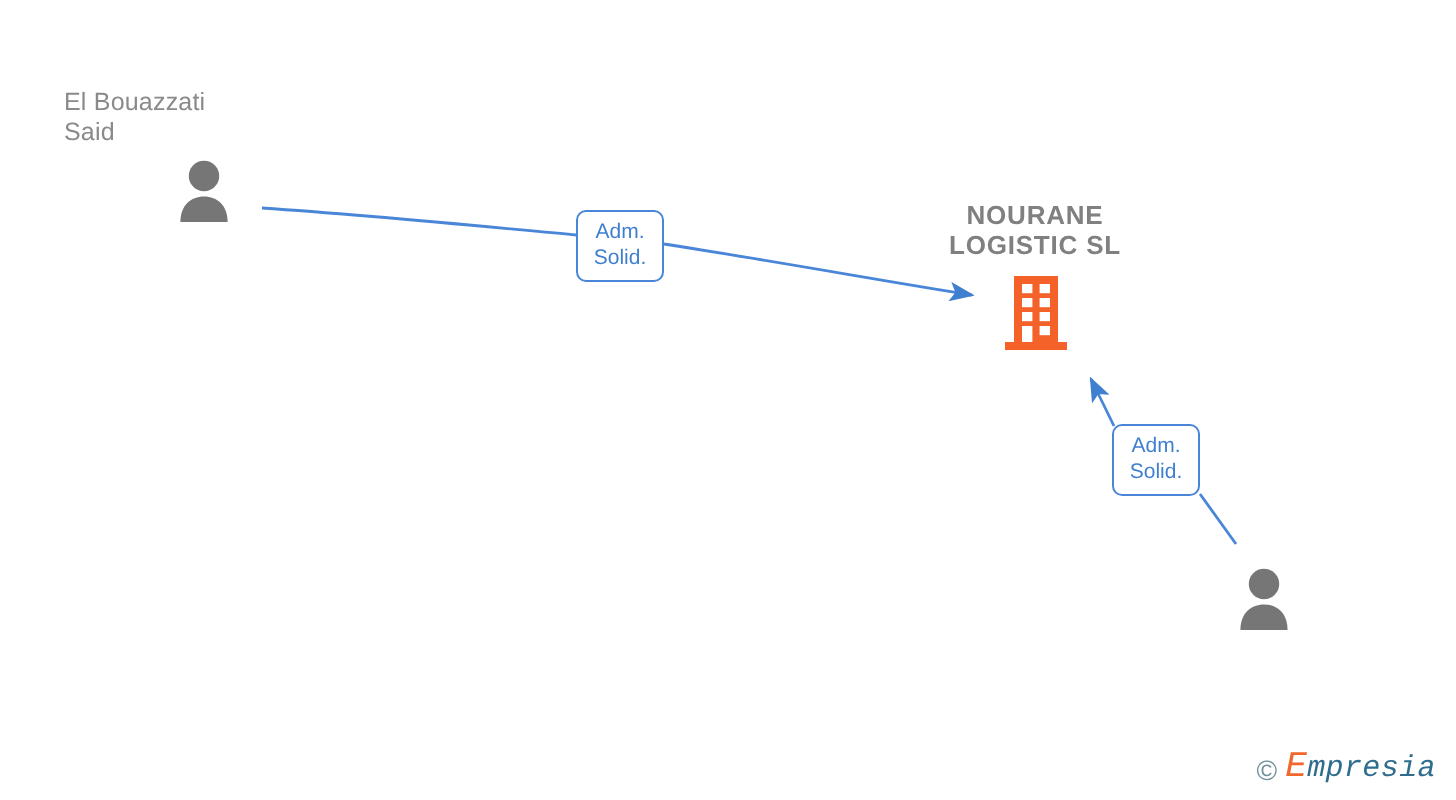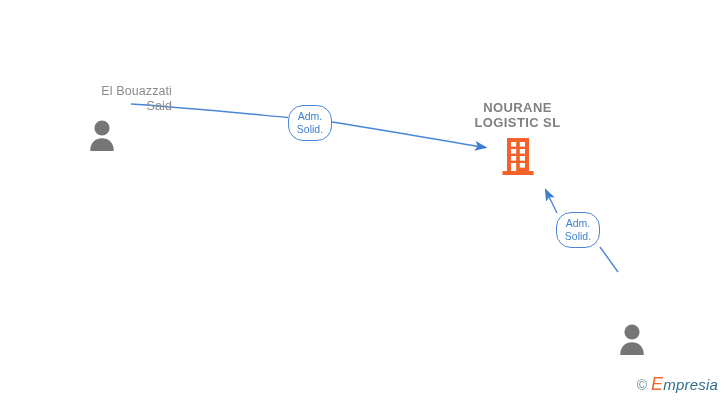--- a/index.html
+++ b/index.html
@@ -25,22 +25,21 @@
     top: 0;
     width: 728px;
     height: 400px;
     pointer-events: none;
   }
 
   
   .person-node {
     position: absolute;
     width: 140px;
-    text-align: right;
-    margin-top: 40px;
+    text-align: left;
   }
   .person-name {
     color: #8a8a8a;
     font-size: 12.5px;
     line-height: 15px;
     white-space: pre-line;
     letter-spacing: .1px;
   }
   .person-icon {
     display: block;
@@ -74,21 +73,21 @@
   #company-node .company-icon {
     display: block;
     margin: 6px auto 0 auto;
   }
 
   
   .rel-label {
     position: absolute;
     box-sizing: border-box;
     border: 1.3px solid #4a86d8;
-    border-radius: 15px;
+    border-radius: 5px;
     background: #ffffff;
     color: #3f7fd0;
     font-size: 10.5px;
     line-height: 13px;
     text-align: center;
     padding: 4px 5px 4px 5px;
     white-space: pre-line;
   }
   #rel-label-1 { left: 288px; top: 105px; width: 44px; }
   #rel-label-2 { left: 556px; top: 212px; width: 44px; }
@@ -102,21 +101,21 @@
     align-items: center;
     gap: 4px;
     user-select: none;
   }
   #watermark .wm-copy {
     color: #6f8f9a;
     font-size: 14px;
     line-height: 14px;
   }
   #watermark .wm-text {
-    font-family: Liberation Sans, sans-serif;
+    font-family: Liberation Mono, monospace;
     font-style: italic;
     font-size: 15px;
     line-height: 15px;
     color: #2e6d8e;
     letter-spacing: .2px;
   }
   #watermark .wm-text .wm-initial {
     color: #f0682b;
     font-size: 18px;
   }

